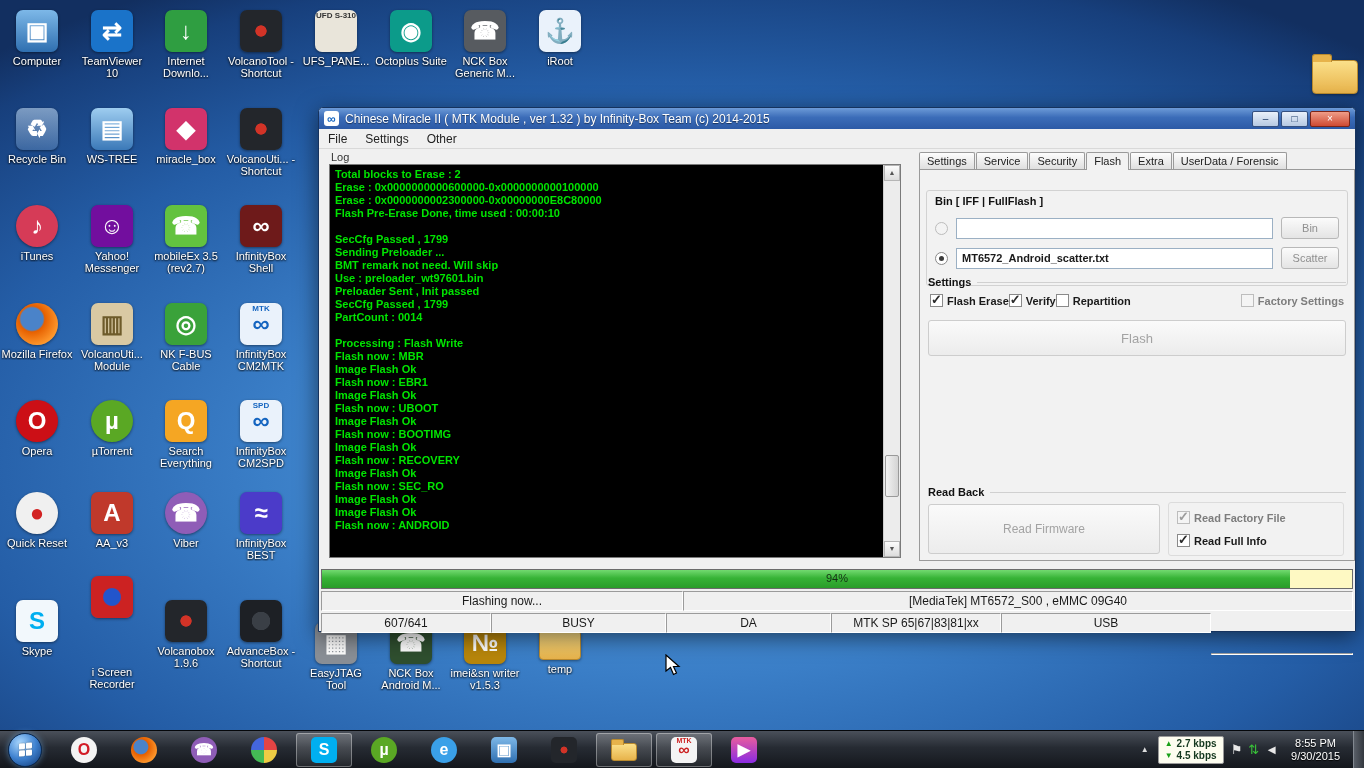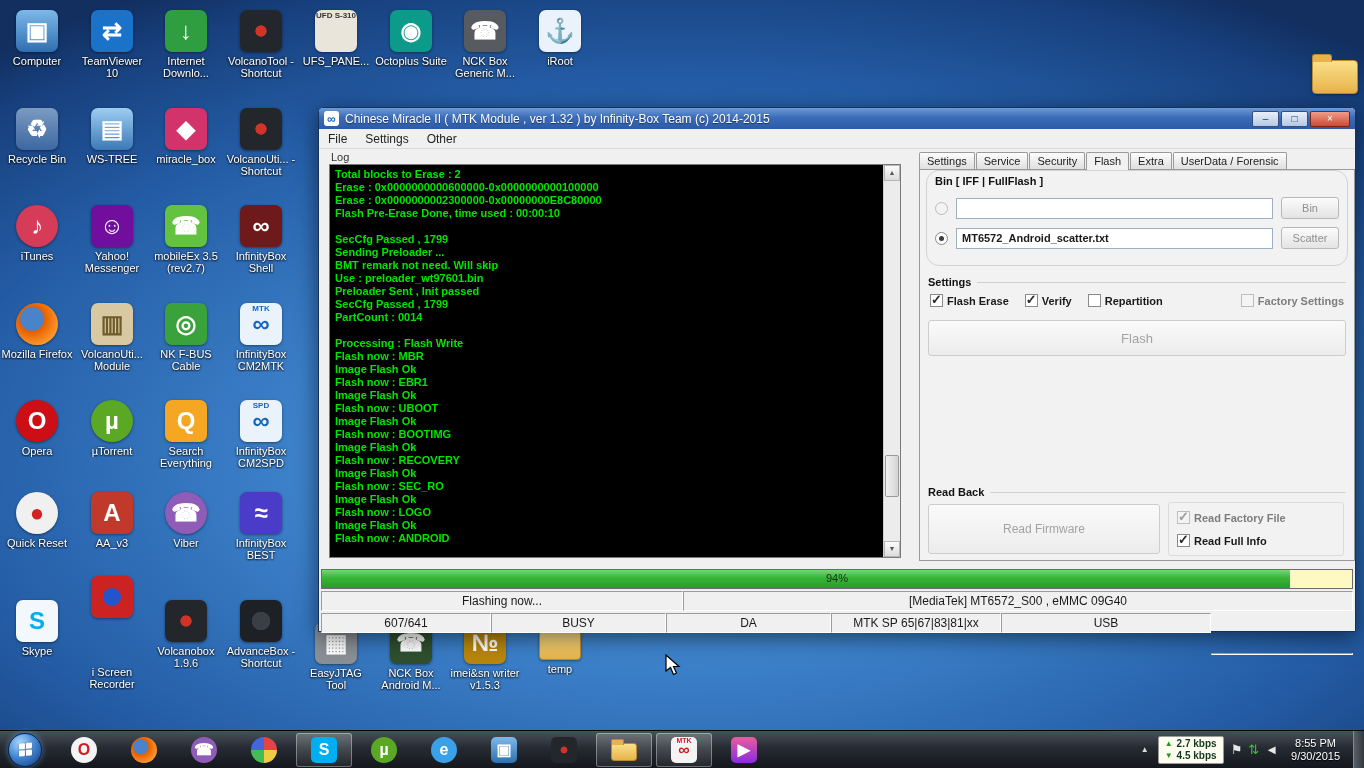--- a/index.html
+++ b/index.html
@@ -47,37 +47,37 @@
   .vs-btn.dn{position:absolute;bottom:0;left:0;right:0;}
   .vs-thumb{position:absolute;left:1px;right:1px;top:74%;height:42px;background:linear-gradient(90deg,#f2f2f2,#d4d4d4);
     border:1px solid #9a9a9a;border-radius:2px;}
 
   
   .tabs{position:absolute;left:600px;top:44px;display:flex;align-items:flex-end;z-index:3;}
   .tab{font-size:11px;padding:2px 7px 3px;border:1px solid #9a9a9a;border-bottom:none;color:#222;
     background:linear-gradient(#fdfdfd,#dfdfdf);border-radius:2px 2px 0 0;margin-right:1px;height:17px;white-space:nowrap;}
   .tab.active{background:#f2f2f2;height:18px;margin-bottom:-1px;font-weight:normal;}
   .tabpage{position:absolute;left:600px;top:61px;width:436px;height:392px;border:1px solid #9a9a9a;background:#f2f2f2;}
-  .grp-bin{position:absolute;left:6px;top:0;width:422px;height:96px;border:1px solid #d2d2d2;border-radius:13px;padding-left:48px;}
+  .grp-bin{position:absolute;left:6px;top:20px;width:422px;height:96px;border:1px solid #d2d2d2;border-radius:3px;padding-left:48px;}
   .grp-title{position:absolute;left:8px;top:4px;font-size:11px;font-weight:bold;color:#111;}
   .bin-rows{position:absolute;left:0;top:22px;right:0;}
   .bin-row{display:flex;align-items:center;height:30px;padding:0 8px;gap:8px;}
   .radio{width:13px;height:13px;border-radius:50%;border:1px solid #8a8a8a;background:#fff;flex:0 0 13px;}
   .bin-row:first-child .radio{border-color:#bcbcbc;background:#f3f3f3;}
   .radio.sel::after{content:'';display:block;width:5px;height:5px;border-radius:50%;background:#3c3c3c;margin:3px;}
   .tinput{flex:1;height:21px;border:1px solid #9bb0c4;background:#fff;font-size:11px;font-weight:bold;color:#1a1a1a;
     padding:3px 5px;white-space:nowrap;overflow:hidden;}
   .sbtn{width:58px;height:22px;font-size:11px;color:#8f8f8f;background:linear-gradient(#fbfbfb,#e4e4e4);
     border:1px solid #b8b8b8;border-radius:3px;}
   .hd{position:absolute;left:8px;right:8px;display:flex;align-items:center;font-size:11px;}
   .hd span{font-weight:bold;color:#111;}
   .hd::after{content:'';flex:1;height:1px;background:#d0d0d0;margin-left:6px;}
   .hd-settings{top:106px;}
   .hd-readback{top:316px;}
-  .cb-row{position:absolute;left:10px;right:10px;top:124px;display:flex;align-items:center;gap:16px;}
+  .cb-row{position:absolute;left:10px;right:10px;top:124px;display:flex;align-items:center;}
   .cb-row .cbwrap:nth-child(4){margin-left:auto;}
   .cbwrap{display:flex;align-items:center;gap:4px;}
   .cb{width:13px;height:13px;border:1px solid #8a8a8a;background:#fff;position:relative;flex:0 0 13px;}
   .cb.on::after{content:'✓';position:absolute;left:0;top:-3px;font-size:13px;font-weight:bold;color:#2b2b2b;}
   .cblabel{font-size:11px;font-weight:bold;color:#1a1a1a;white-space:nowrap;}
   .cbwrap.dis .cb{border-color:#bdbdbd;background:#f4f4f4;}
   .cbwrap.dis .cb.on::after{color:#9c9c9c;}
   .cbwrap.dis .cblabel{color:#7d7d7d;}
   .btn-flash{position:absolute;left:8px;right:8px;top:150px;height:36px;background:linear-gradient(#fafafa,#ececec);
     border:1px solid #cdcdcd;border-radius:3px;font-size:13px;color:#a3a3a3;}
@@ -324,21 +324,20 @@
           <div class="log-line">Flash now : EBR1</div>
           <div class="log-line">Image Flash Ok</div>
           <div class="log-line">Flash now : UBOOT</div>
           <div class="log-line">Image Flash Ok</div>
           <div class="log-line">Flash now : BOOTIMG</div>
           <div class="log-line">Image Flash Ok</div>
           <div class="log-line">Flash now : RECOVERY</div>
           <div class="log-line">Image Flash Ok</div>
           <div class="log-line">Flash now : SEC_RO</div>
           <div class="log-line">Image Flash Ok</div>
-          <div class="log-line">Flash now : LOGO</div>
           <div class="log-line">Image Flash Ok</div>
           <div class="log-line">Flash now : ANDROID</div>
         </div>
       <div class="vscroll">
         <div class="vs-btn up">▲</div>
         <div class="vs-thumb"></div>
         <div class="vs-btn dn">▼</div>
       </div>
     </div>
 

